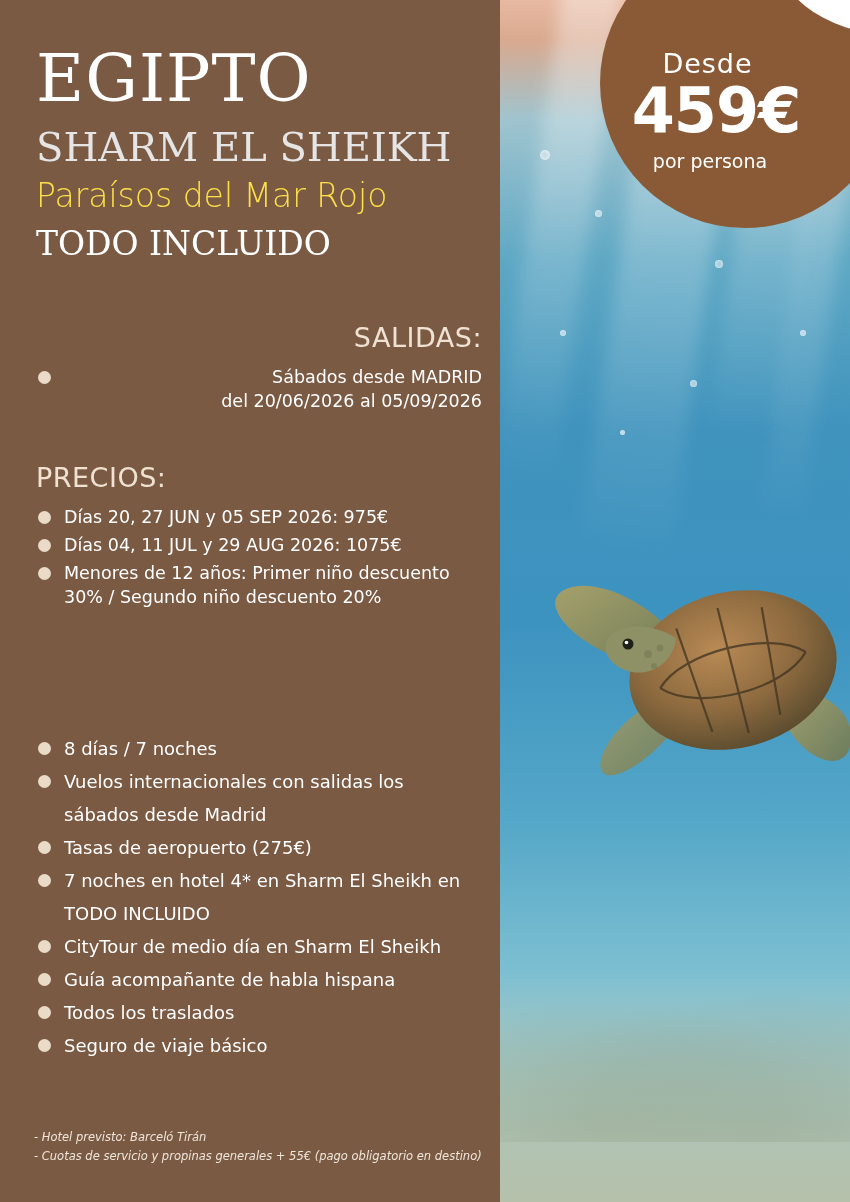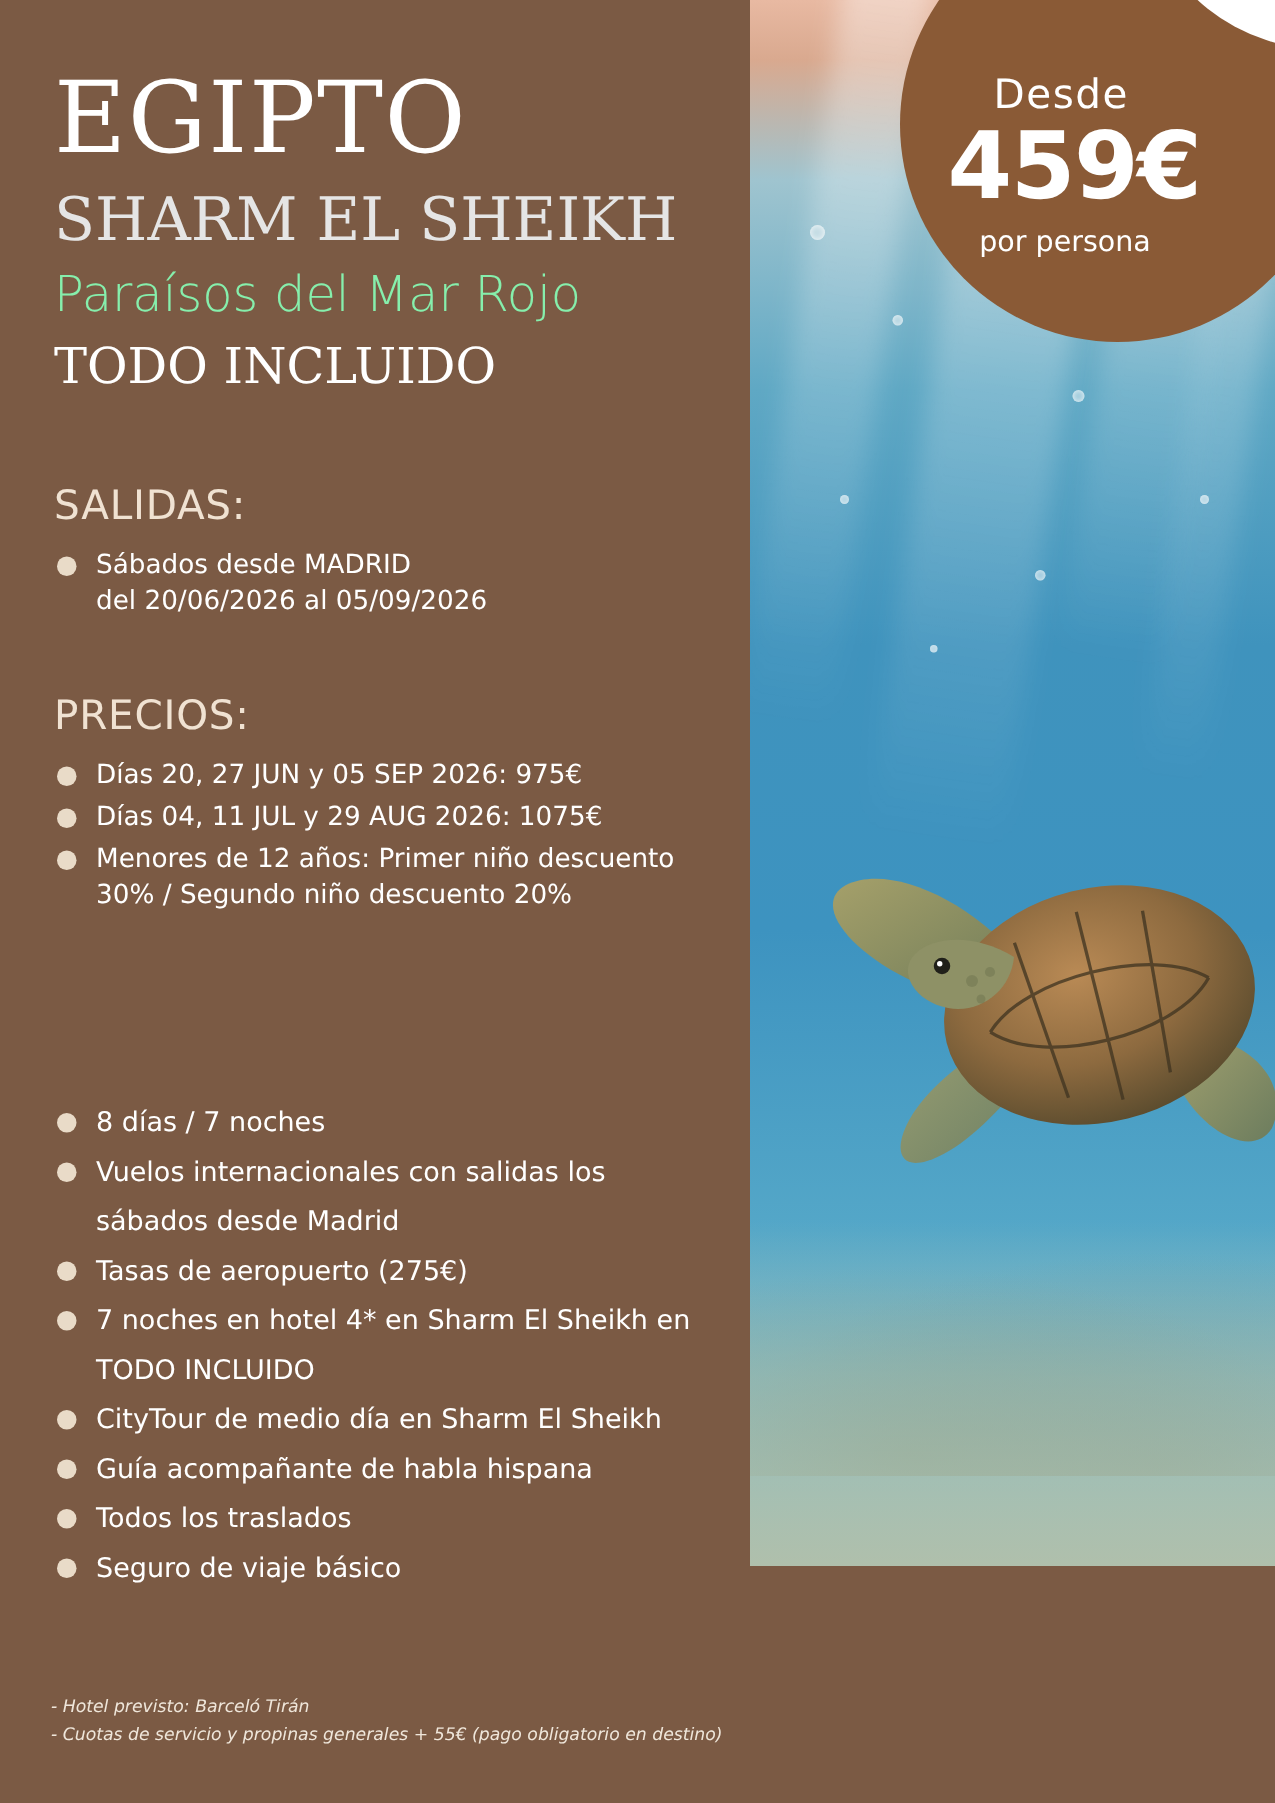--- a/index.html
+++ b/index.html
@@ -15,21 +15,21 @@
     font-family: "Liberation Sans", sans-serif;
     background: #7b5a44;
   }
 
   
   #photo {
     position: absolute;
     left: 500px;
     top: 0;
     width: 350px;
-    height: 1044px;
+    height: 1202px;
     background:
       linear-gradient(to bottom,
         #e8b9a2 0px,
         #d9a98f 40px,
         #9fc4cf 120px,
         #5fa8c4 260px,
         #3f93bd 430px,
         #3d93c0 620px,
         #54a7c8 820px,
         #7fc0d2 980px,
@@ -156,21 +156,21 @@
     line-height: 42px;
     color: #e5e5e5;
   }
   .title-sub2 {
     position: absolute;
     left: 36px;
     top: 178px;
     font-family: "DejaVu Sans", sans-serif;
     font-size: 33px;
     line-height: 36px;
-    color: #86efac;
+    color: #fde047;
     font-weight: 300;
     text-align: right;
   }
   .title-sub3 {
     position: absolute;
     left: 36px;
     top: 226px;
     font-family: "DejaVu Serif", serif;
     font-size: 33px;
     line-height: 36px;
@@ -213,21 +213,21 @@
     border-radius: 50%;
     background: #e9dbc8;
   }
   ul.bullets.wide li {
     font-size: 18px;
     line-height: 33px;
     margin-bottom: 0;
   }
   ul.bullets.wide li .dot { top: 10px; }
 
-  #sec-salidas { top: 322px; }
+  #sec-salidas { top: 322px; text-align: right; }
   #sec-precios { top: 462px; }
   #sec-incluye { top: 732px; }
 
   .footnotes {
     position: absolute;
     left: 34px;
     top: 1128px;
     width: 450px;
     font-family: "DejaVu Sans", sans-serif;
     font-size: 11.5px;

